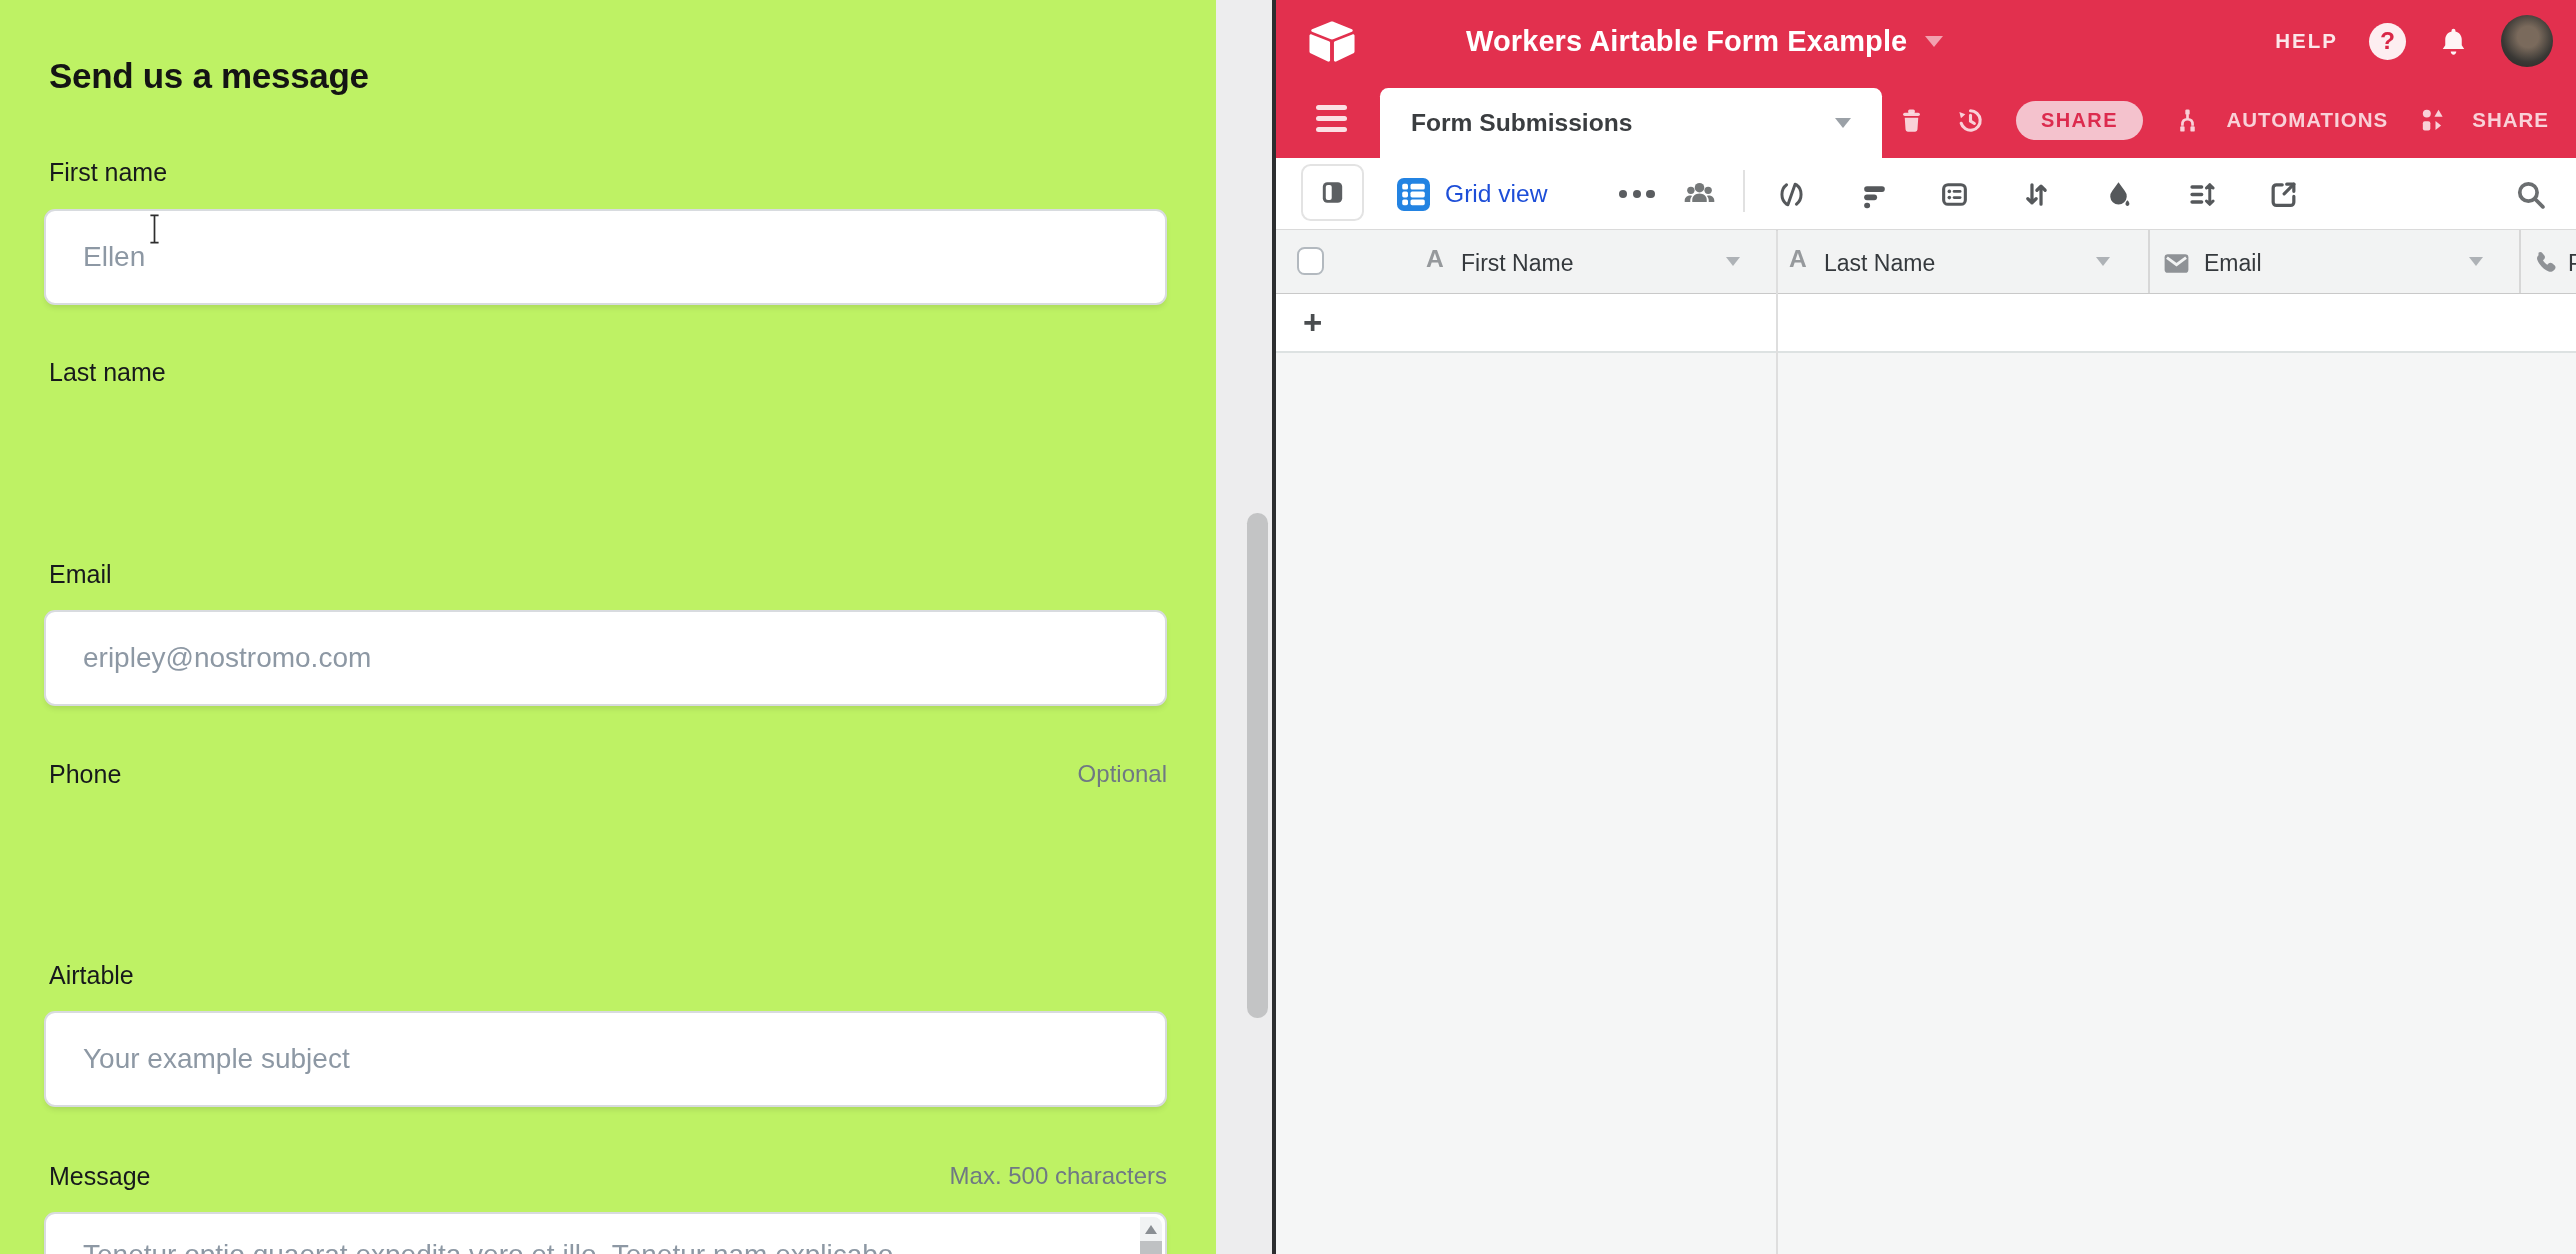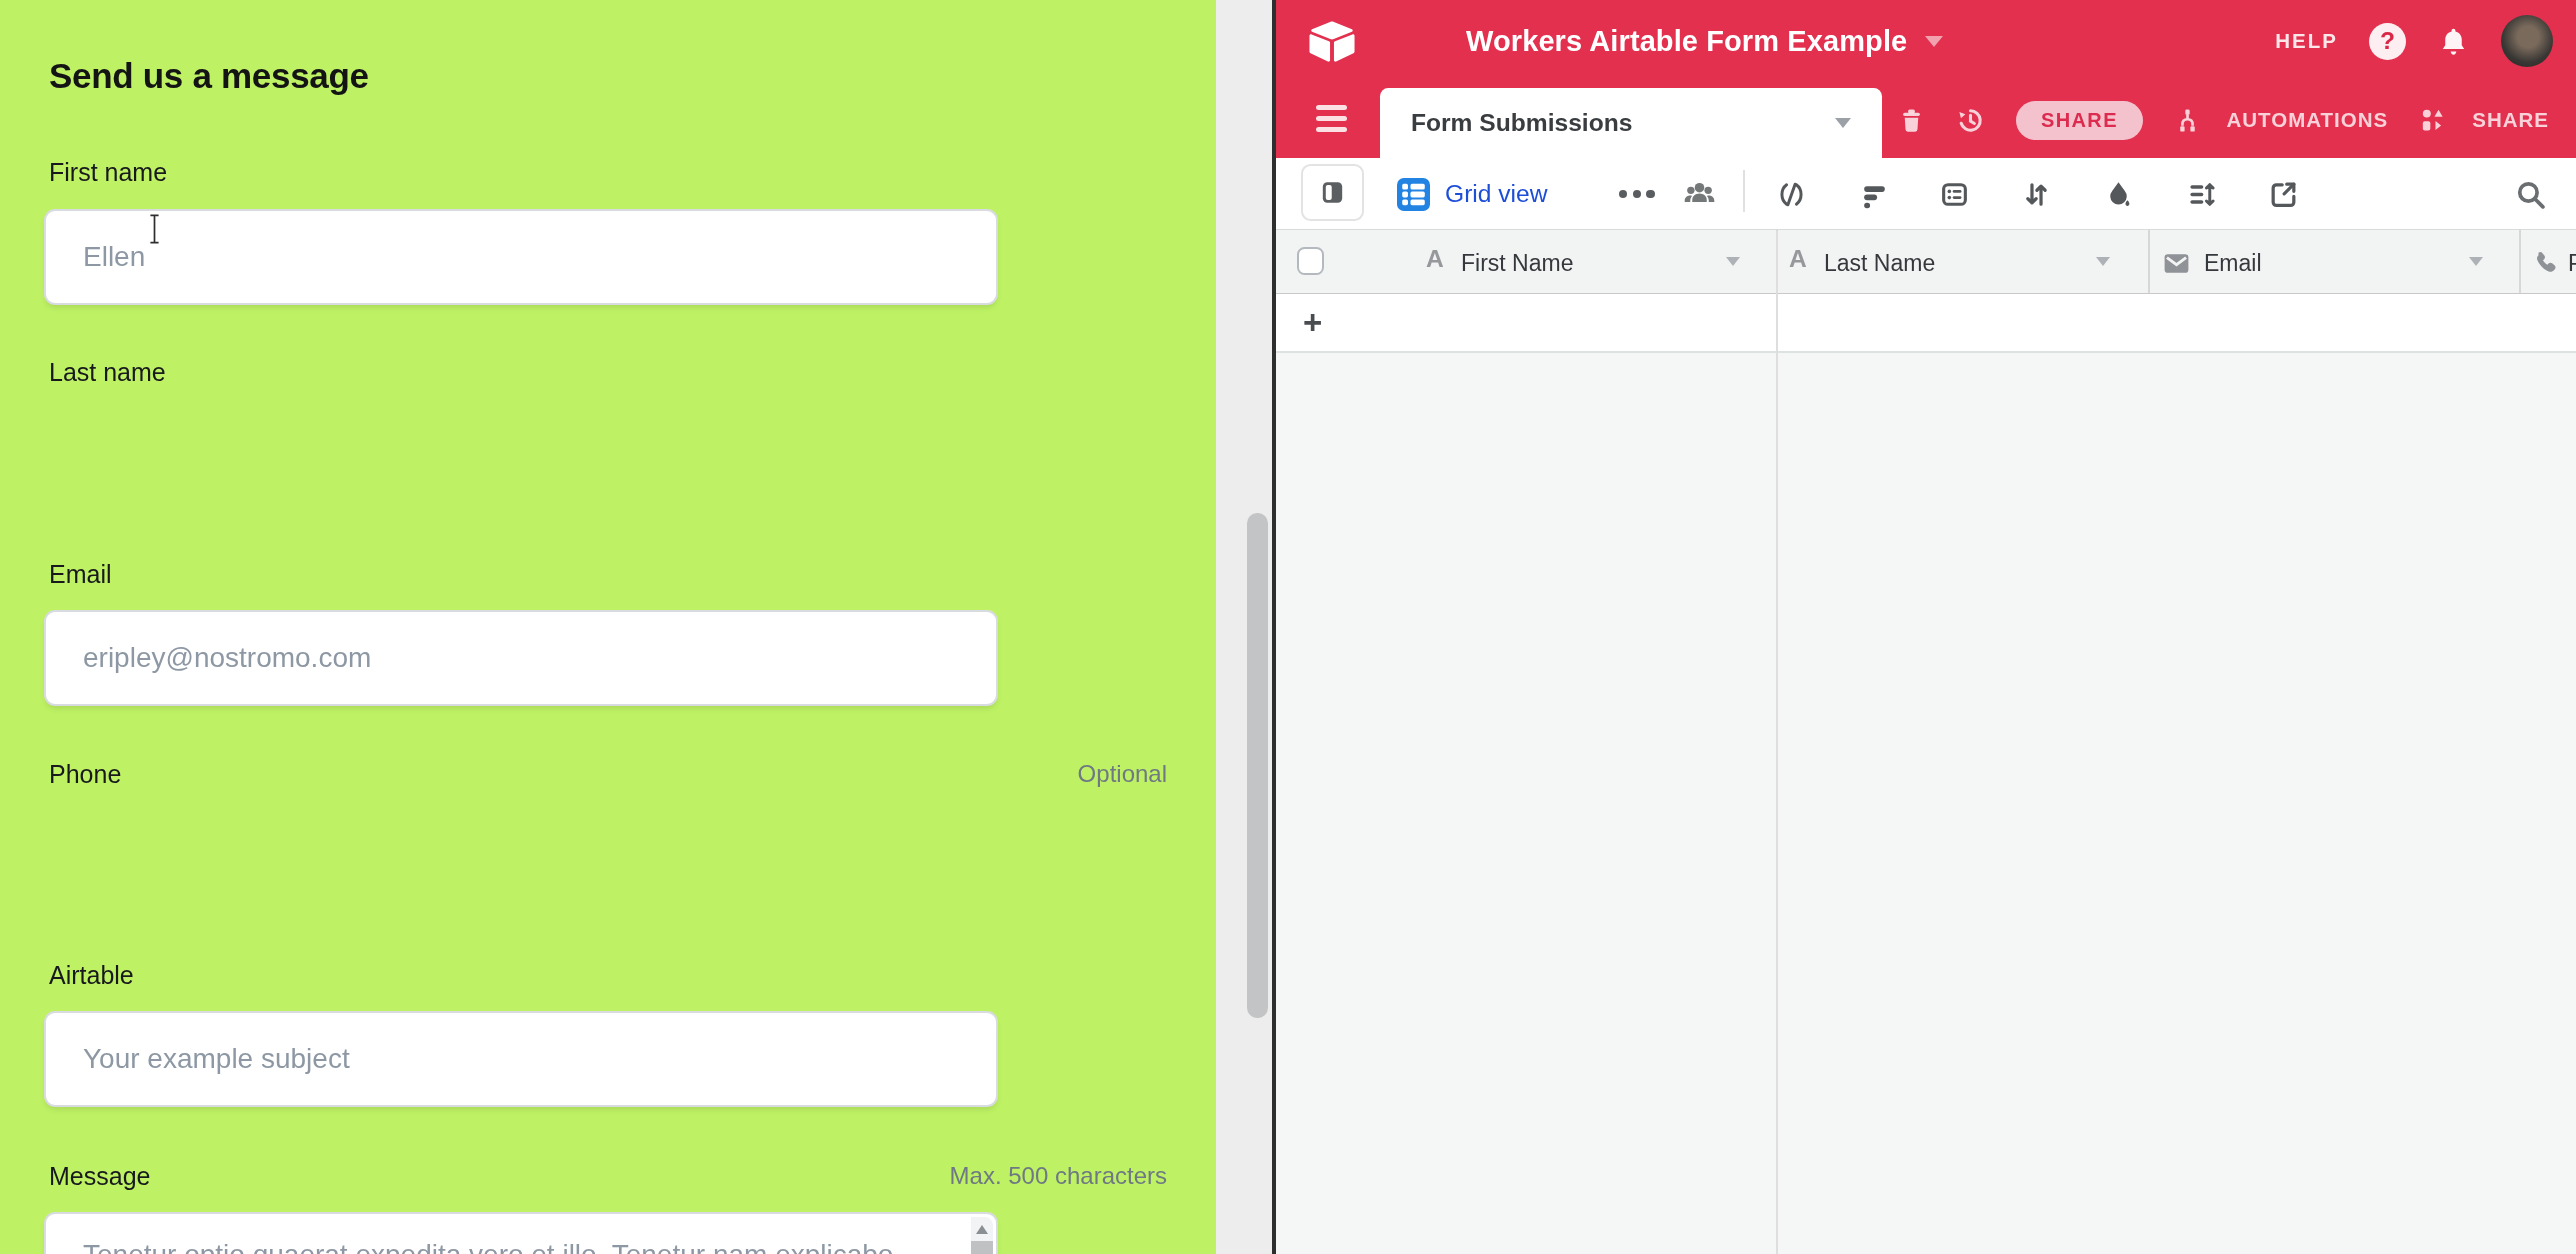--- a/index.html
+++ b/index.html
@@ -10,21 +10,21 @@
     -webkit-font-smoothing:antialiased;
   }
   svg { display:block; }
 
   
   .form-pane { position:absolute; left:0; top:0; width:1216px; height:1255px; background:#bef264; }
   .form-heading { position:absolute; left:49px; top:56px; font-size:35px; font-weight:600; color:#141414; letter-spacing:-0.3px; }
   .flabel  { position:absolute; left:49px; font-size:25px; font-weight:500; color:#17191c; }
   .fhelper { position:absolute; right:49px; font-size:24px; font-weight:400; color:#6f7983; }
   .finput  {
-    position:absolute; left:44px; width:954px; height:96px;
+    position:absolute; left:44px; width:1123px; height:96px;
     background:#fff; border:2px solid #d8dbdf; border-radius:11px;
     box-shadow:0 4.1px 6.1px -2.7px rgba(0,0,0,.12);
     display:flex; align-items:center; padding:0 37px;
     font-size:28px; color:#8d98a4;
   }
   .l0{top:158px}.i0{top:209px}
   .l1{top:358px}.i1{top:408px}
   .l2{top:560px}.i2{top:610px}
   .l3{top:760px}.h3{top:760px}.i3{top:810px}
   .l4{top:961px}.i4{top:1011px}

